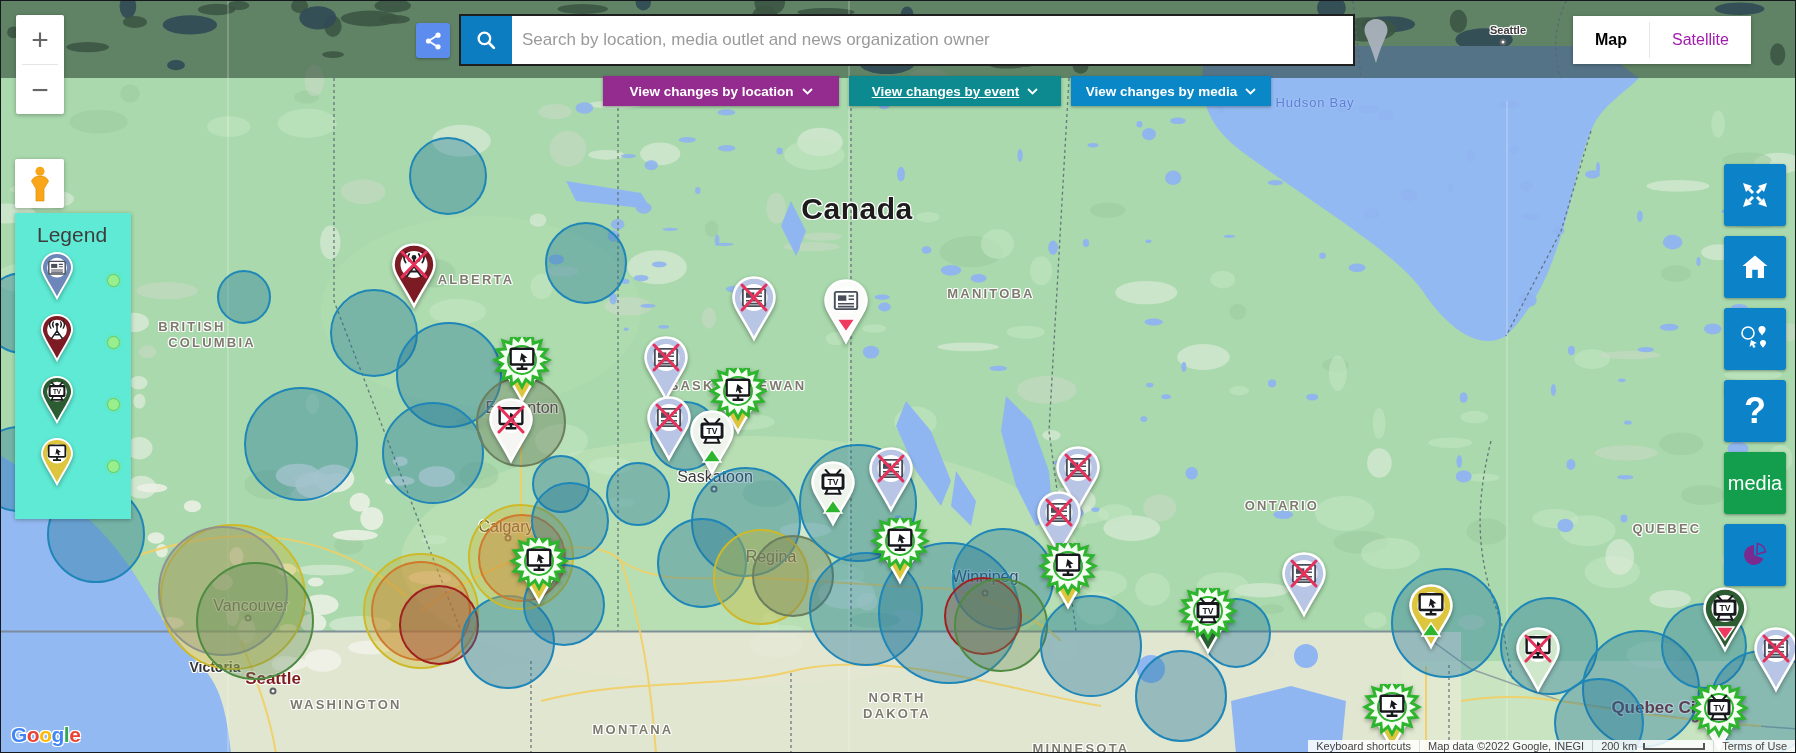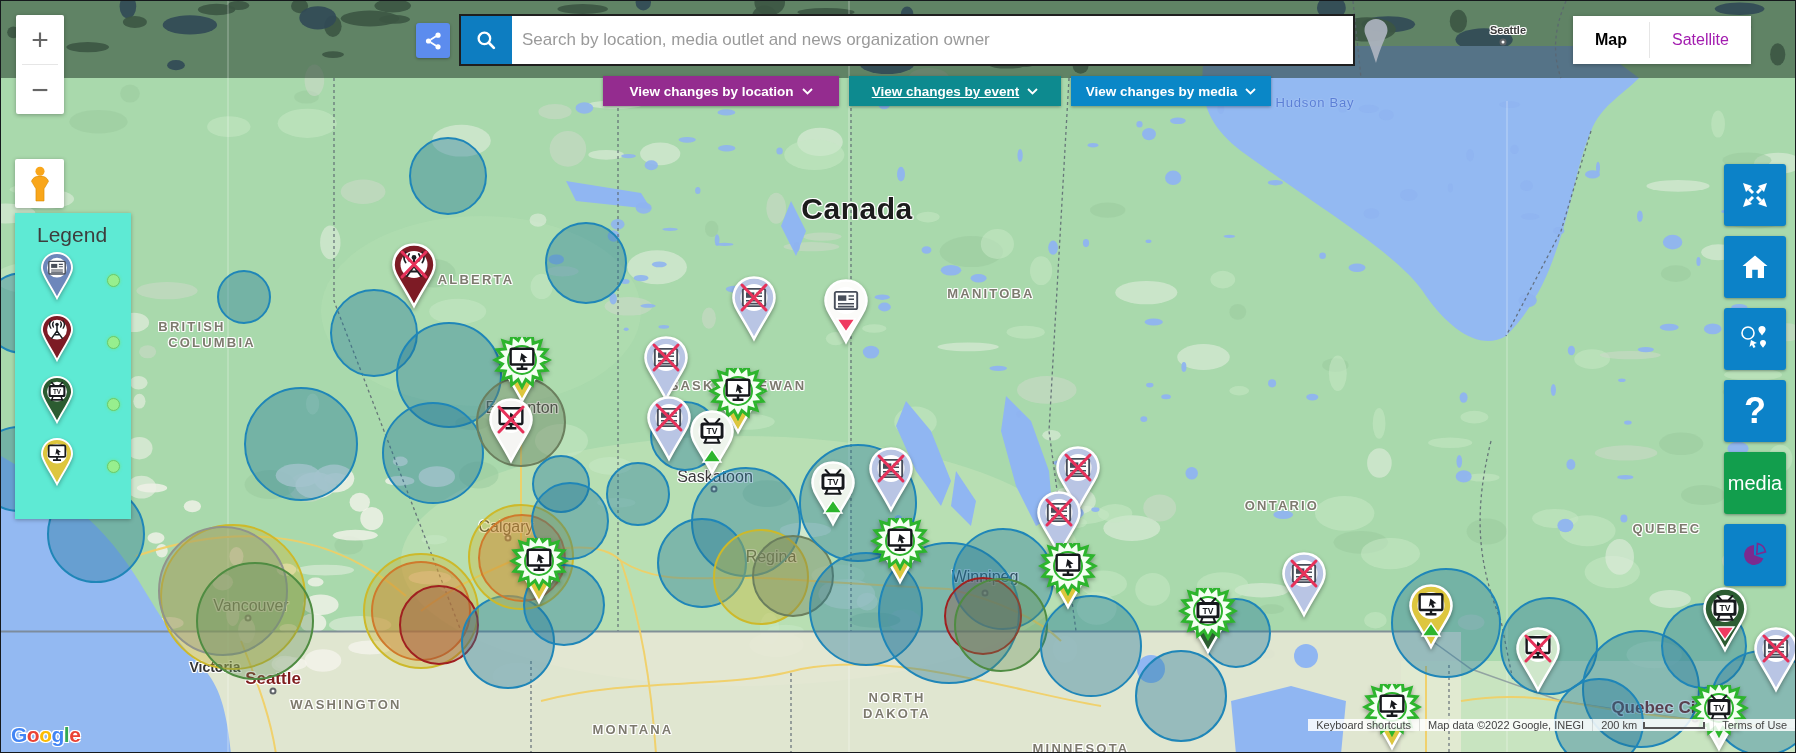--- a/index.html
+++ b/index.html
@@ -80,21 +80,21 @@
      color:#fff;cursor:pointer;display:flex;align-items:center;justify-content:center;
      box-shadow:0 1px 3px rgba(0,0,0,.35);font-family:"Liberation Sans",sans-serif}
   .side-btn.btn-help{font-size:36px;font-weight:bold}
   .side-btn.btn-login{background:#129e4d;font-size:20px}
 
   #google-logo{position:absolute;left:10px;bottom:5px;font-size:21px;font-weight:bold;
      letter-spacing:-.5px;cursor:pointer;
      text-shadow:-1px -1px 0 #fff,1px -1px 0 #fff,-1px 1px 0 #fff,1px 1px 0 #fff}
   #google-logo span{display:inline}
 
-  #attribution{position:absolute;right:0;bottom:0;height:33px;display:flex;align-items:flex-start;
+  #attribution{position:absolute;right:0;bottom:0;height:33px;display:flex;align-items:flex-end;
      font-size:11px;color:#444}
   #attribution .seg{background:rgba(255,255,255,.85);display:flex;align-items:center;
      padding:0 8px;white-space:nowrap}
   #attribution .seg + .seg{border-left:1px solid rgba(0,0,0,.12)}
   #attribution .link{cursor:pointer}
   #scale-ruler{width:62px;height:7px;border-left:2px solid #555;border-right:2px solid #555;
      border-bottom:2px solid #555;margin-left:6px;box-sizing:border-box}
 </style>
 </head>
 <body>

